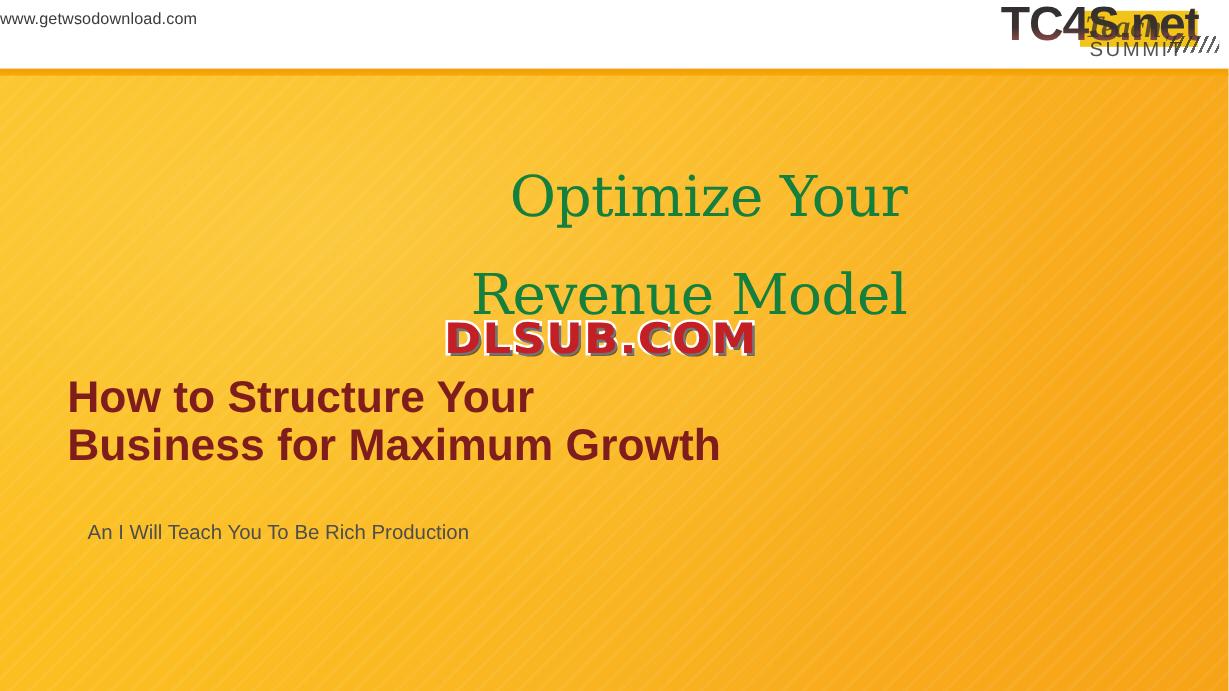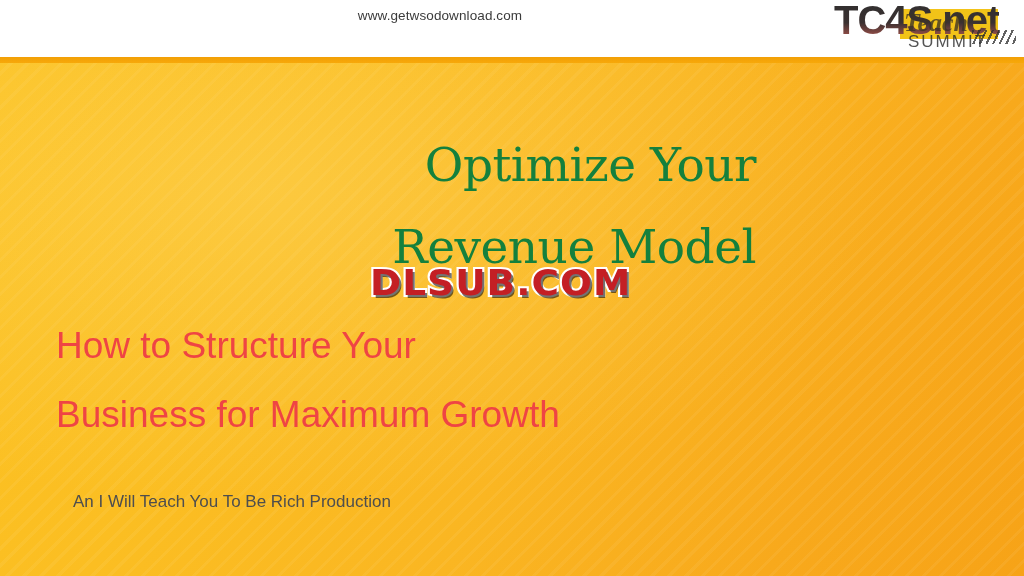--- a/index.html
+++ b/index.html
@@ -27,21 +27,21 @@
     width: 1024px;
     height: 57px;
     background: #ffffff;
     z-index: 5;
   }
   .header-url {
     position: absolute;
     left: 0;
     top: 8px;
     width: 880px;
-    text-align: center;
+    text-align: left;
     font-family: "Liberation Sans", sans-serif;
     font-size: 13.5px;
     color: #3b3b3b;
     letter-spacing: .1px;
   }
 
   
   .site-logo {
     position: absolute;
     right: 2px;
@@ -165,23 +165,23 @@
     color: #15803d;
     letter-spacing: -0.5px;
     margin: 0;
     padding-top: 62px;
     white-space: pre-line;
     text-align: right;
   }
   .subtitle {
     font-family: "Liberation Sans", sans-serif;
     font-size: 37px;
-    line-height: 69px;
-    font-weight: 400;
-    color: #ef4444;
+    line-height: 40px;
+    font-weight: 700;
+    color: #7f1d1d;
     margin: 0;
     padding-top: 23px;
     white-space: pre-line;
   }
   .credit {
     font-family: "Liberation Sans", sans-serif;
     font-size: 17px;
     color: #4e4e4e;
     margin: 17px;
     padding-top: 26px;

